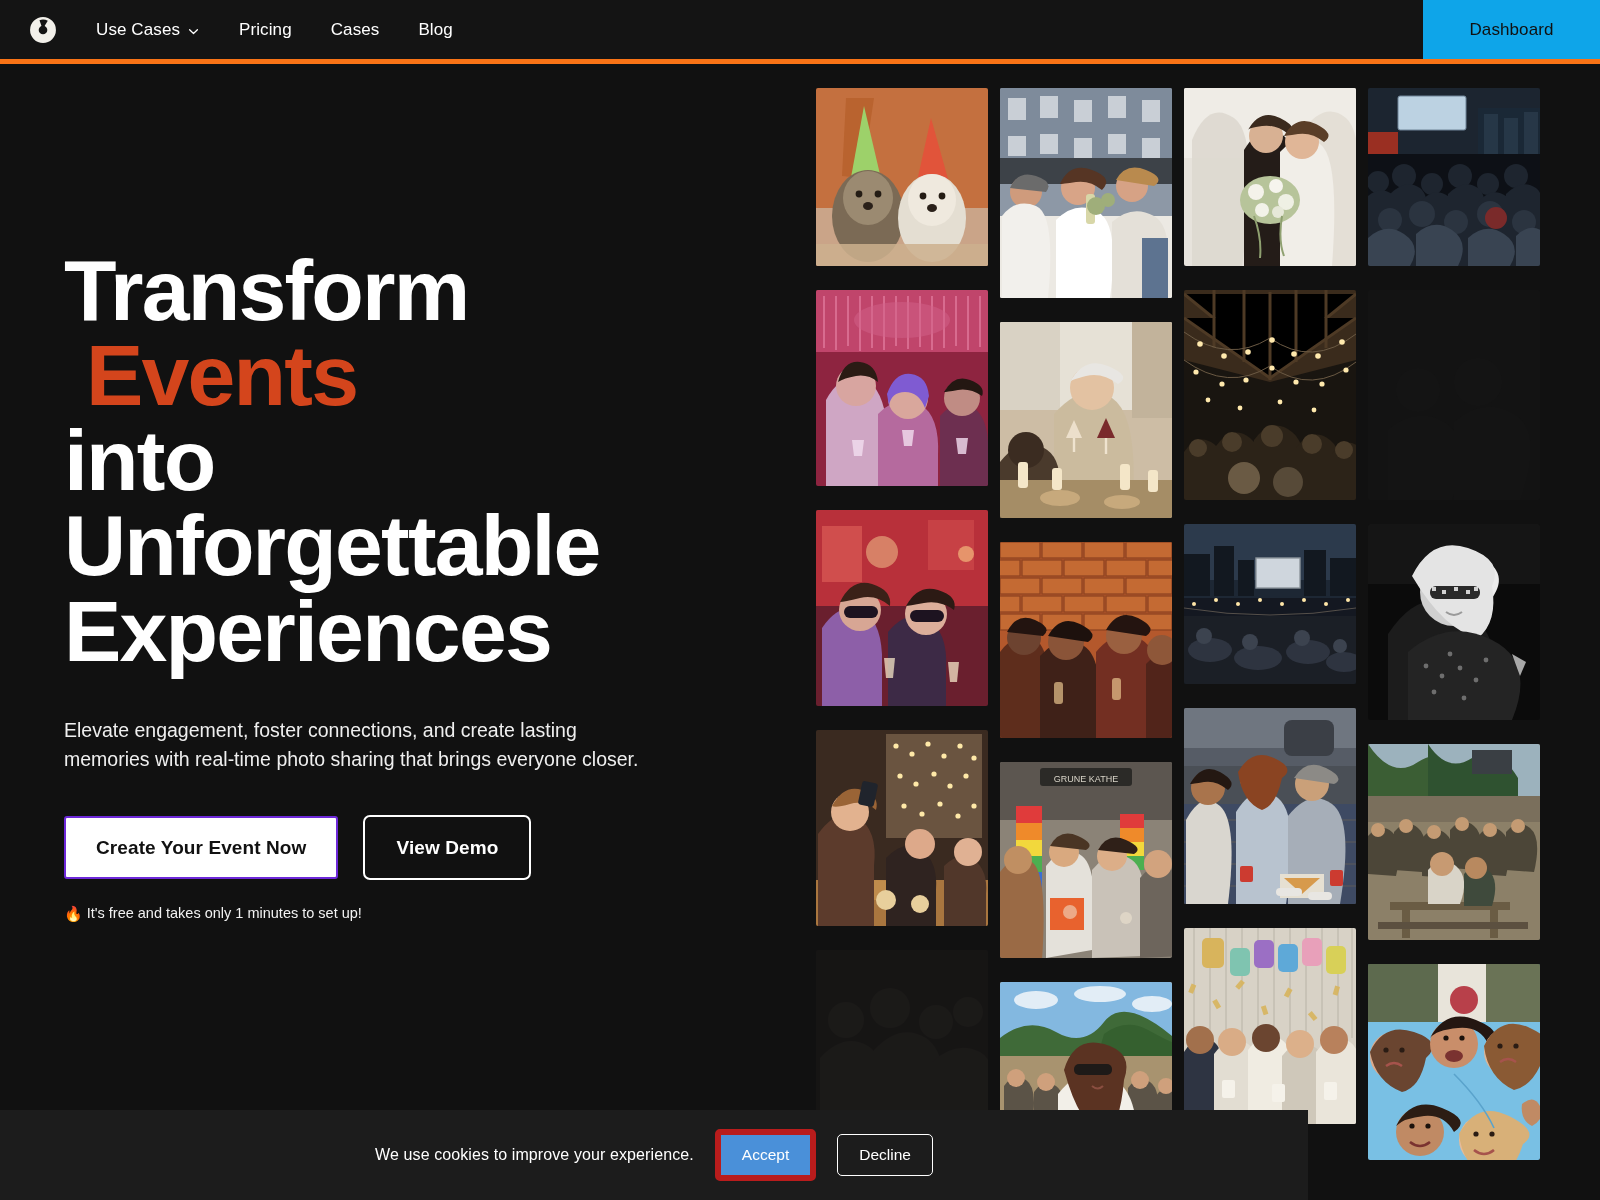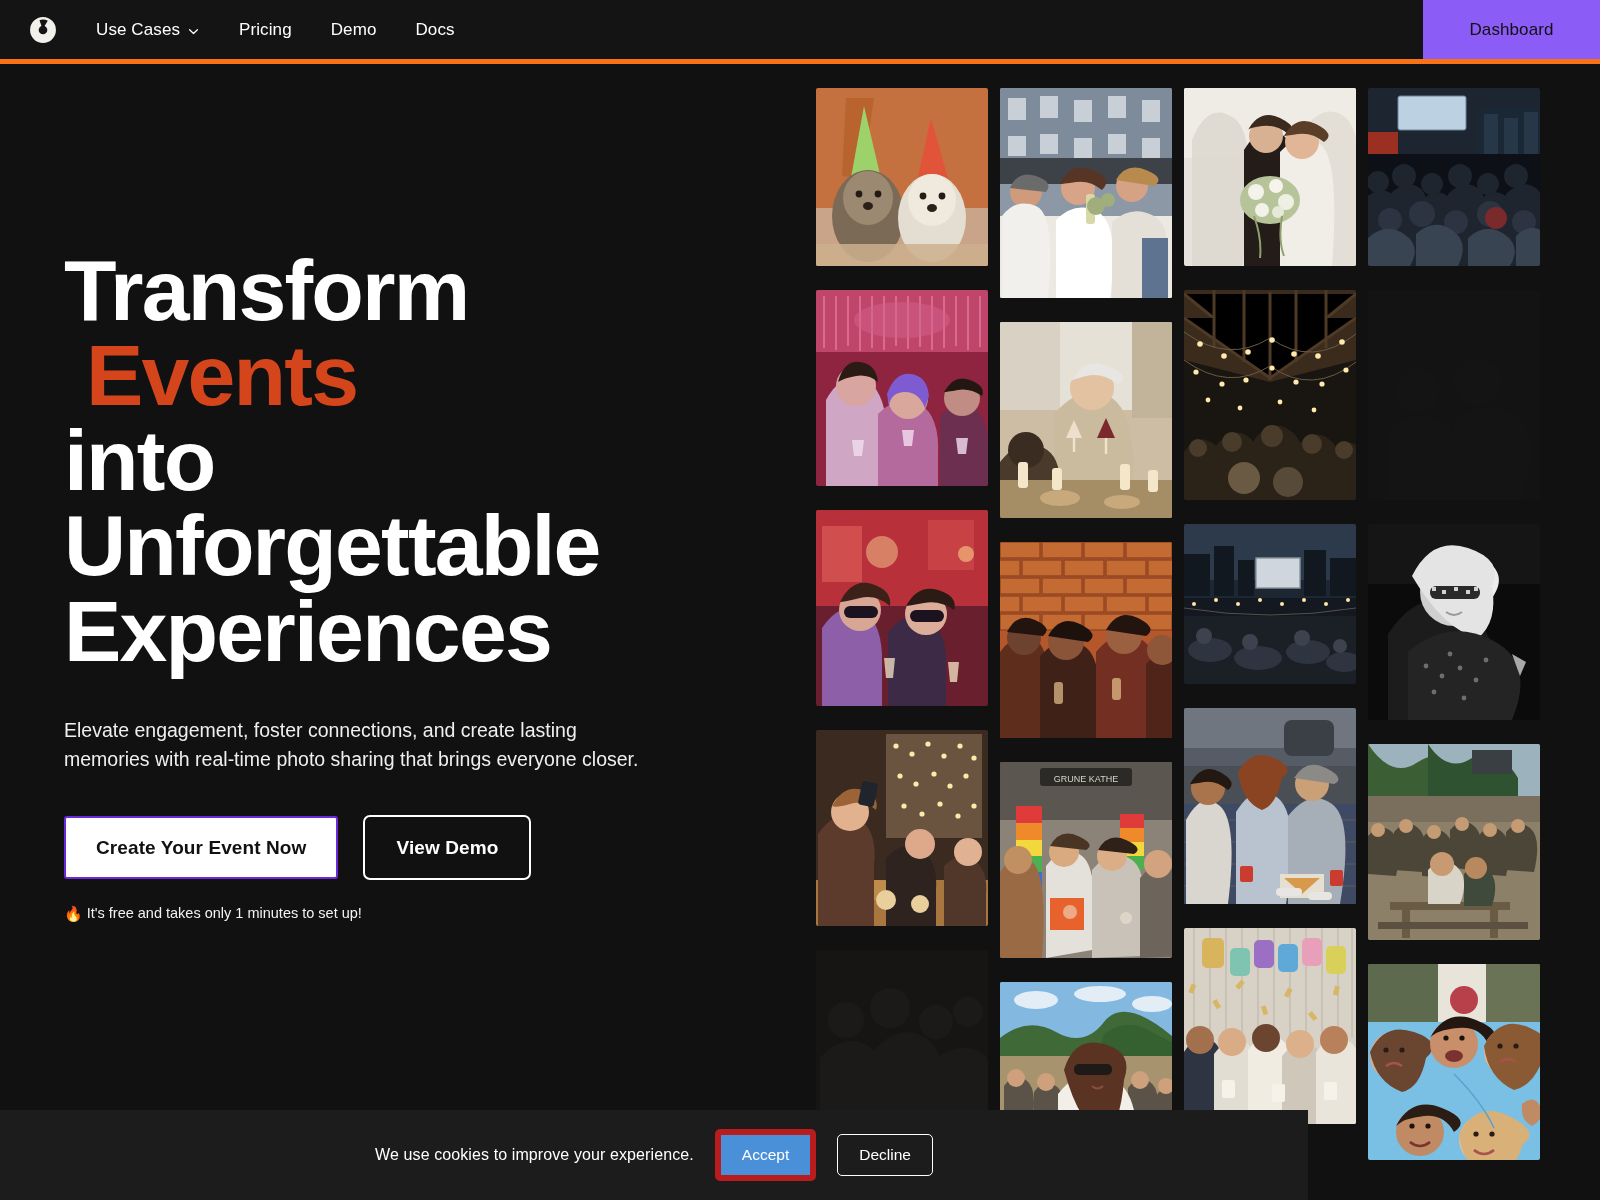--- a/index.html
+++ b/index.html
@@ -74,21 +74,21 @@
     height: 13px;
     display: inline-block;
     flex: 0 0 auto;
     position: relative;
     top: 1px;
   }
 
   .dashboard-btn {
     flex: 0 0 auto;
     width: 177px;
-    background: #8b5cf6;
+    background: #0ea5e9;
     color: #111111;
     display: flex;
     align-items: center;
     justify-content: center;
     font-size: 17px;
     font-weight: 400;
     cursor: pointer;
     border: none;
     font-family: inherit;
     letter-spacing: .1px;
@@ -287,25 +287,25 @@
             <path d="M3.2 5.8 8 10.4l4.8-4.6" fill="none" stroke="#ffffff" stroke-width="1.6" stroke-linecap="round" stroke-linejoin="round"></path>
           </svg>
         </span>
       </span>
 
       <span class="nav-item">
         <span>Pricing</span>
       </span>
 
       <span class="nav-item">
-        <span>Demo</span>
+        <span>Cases</span>
       </span>
 
       <span class="nav-item">
-        <span>Docs</span>
+        <span>Blog</span>
       </span>
 
     </div>
   </div>
 
   <button class="dashboard-btn">Dashboard</button>
 </nav>
 
 <section class="hero">
 

